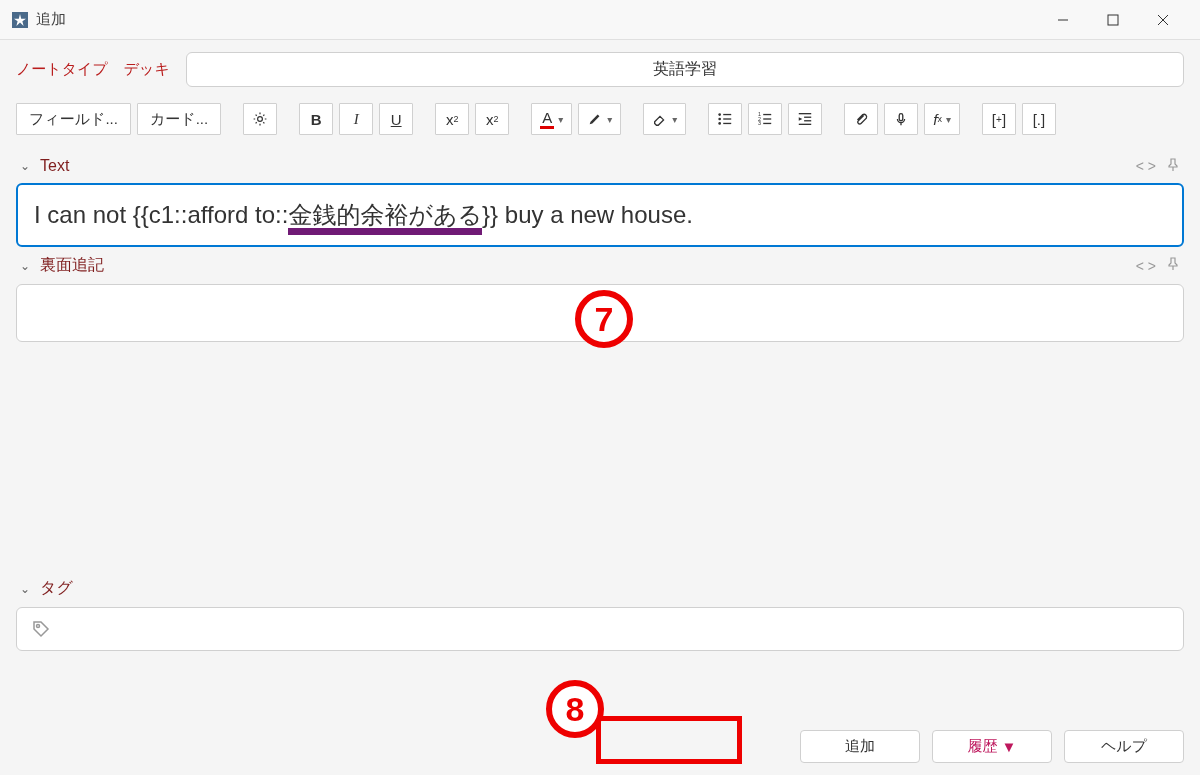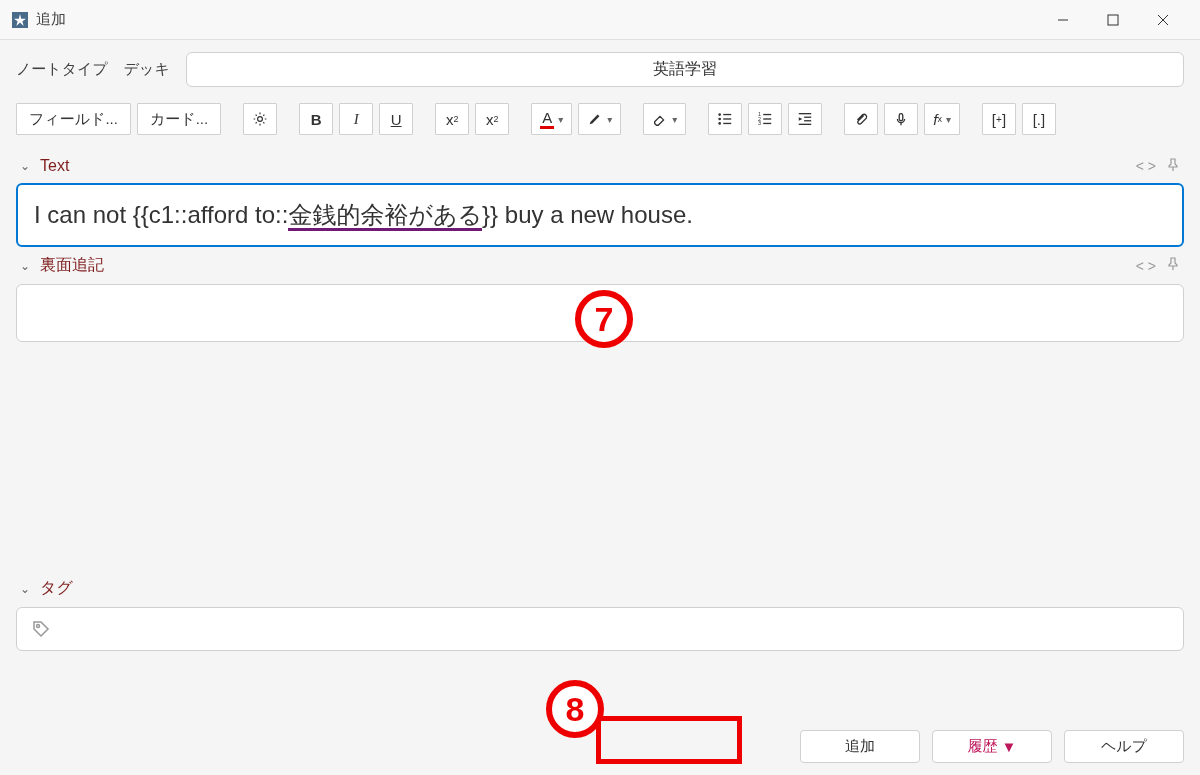--- a/index.html
+++ b/index.html
@@ -5,36 +5,36 @@
 * { box-sizing: border-box; margin: 0; padding: 0; }
 body { font-family: "Yu Gothic UI", "Meiryo", sans-serif; font-size: 14px; background: #f5f5f5; width: 1200px; height: 775px; overflow: hidden; color: #333; }
 .titlebar { height: 40px; background: #f8f8f8; display: flex; align-items: center; padding: 0 12px; border-bottom: 1px solid #e0e0e0; }
 .titlebar .app-icon { width: 16px; height: 16px; background: #4a6a8a; margin-right: 8px; display: flex; align-items: center; justify-content: center; }
 .titlebar .app-icon svg { width: 12px; height: 12px; }
 .titlebar .title { flex: 0 0 auto; font-size: 15px; color: #444; }
 .titlebar .spacer { flex: 1; }
 .winbtn { width: 50px; height: 40px; display: flex; align-items: center; justify-content: center; cursor: pointer; font-size: 14px; }
 .winbtn svg { width: 14px; height: 14px; stroke: #333; stroke-width: 1; fill: none; }
 .top-selectors { display: flex; gap: 16px; padding: 12px 16px; align-items: center; }
-.sel-label { font-size: 15px; color: #404040; }
+.sel-label { font-size: 15px; color: #b91c1c; }
 .sel-btn { flex: 1; background: #fff; border: 1px solid #d0d0d0; border-radius: 6px; padding: 6px 12px; font-size: 16px; text-align: center; cursor: pointer; }
 .toolbar { display: flex; gap: 6px; padding: 4px 16px 10px; align-items: center; flex-wrap: wrap; }
 .tbtn { background: #fff; border: 1px solid #d0d0d0; border-radius: 1px; height: 32px; min-width: 34px; padding: 0 8px; display: flex; align-items: center; justify-content: center; cursor: pointer; font-size: 15px; }
 .tbtn.txt { font-size: 15px; padding: 0 12px; }
 .tbtn svg { width: 16px; height: 16px; }
 .tbtn .caret { margin-left: 4px; font-size: 10px; color: #666; }
 .body-area { padding: 4px 16px; }
 .field-header { display: flex; align-items: center; padding: 8px 4px; }
 .chev { width: 14px; display: inline-block; color: #666; margin-right: 6px; cursor: pointer; font-size: 12px; }
 .field-label { flex: 0 0 auto; font-size: 16px; color: #7f1d1d; }
 .field-header .spacer { flex: 1; }
 .hdr-icon { color: #999; margin-left: 10px; cursor: pointer; }
 .field-box { background: #fff; border: 1px solid #d0d0d0; border-radius: 6px; padding: 14px 16px; font-size: 24px; min-height: 58px; position: relative; }
 .field-box.focused { border: 2px solid #0078d4; }
-.underline-red { border-bottom: 3px solid #701a75; padding-bottom: 0px; }
+.underline-red { border-bottom: 7px solid #701a75; padding-bottom: 0px; }
 .tag-box { background: #fff; border: 1px solid #d0d0d0; border-radius: 6px; padding: 10px 14px; min-height: 44px; display: flex; align-items: center; }
 .tag-box svg { width: 20px; height: 20px; stroke: #999; fill: none; stroke-width: 1.5; }
 .footer { position: absolute; bottom: 12px; right: 16px; display: flex; gap: 12px; align-items: center; }
 .fbtn { background: #fff; border: 1px solid #d0d0d0; border-radius: 4px; padding: 6px 20px; font-size: 15px; cursor: pointer; min-width: 120px; text-align: center; }
 .fbtn.hist { color: #be185d; display: flex; align-items: center; justify-content: center; gap: 4px; }
 .annotation { position: absolute; border: 6px solid #e00; border-radius: 50%; width: 58px; height: 58px; display: flex; align-items: center; justify-content: center; font-size: 34px; font-weight: bold; color: #e00; z-index: 10; background: #fff; }
 .highlight-box { position: absolute; border: 5px solid #e00; z-index: 9; pointer-events: none; }
 .ic-bold { font-weight: bold; }
 .ic-italic { font-style: italic; font-family: serif; }
 .ic-under { text-decoration: underline; }

